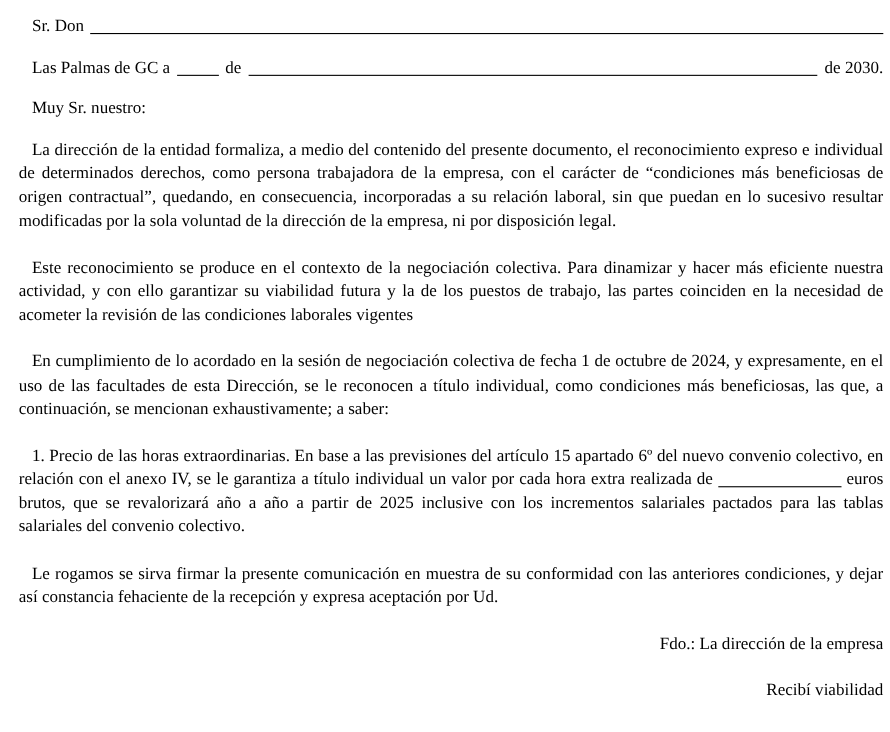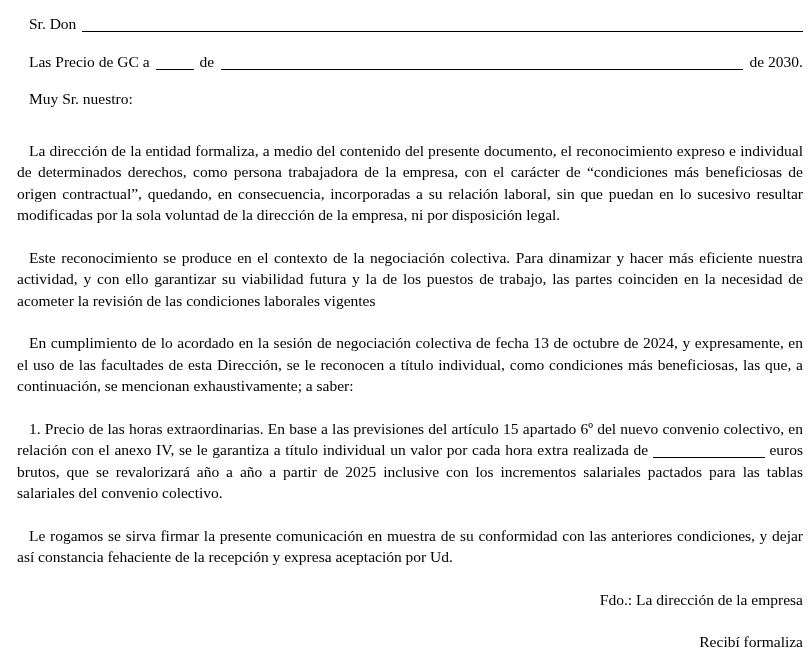--- a/index.html
+++ b/index.html
@@ -13,21 +13,21 @@
     font-family: "Liberation Serif", "DejaVu Serif", serif;
     font-size: 15.5px;
     line-height: 21.5px;
     overflow: hidden;
   }
   .para {
     margin: 0 0 21px 0;
     text-align: justify;
     text-indent: 12px;
   }
-  .para.tight { margin-bottom: 30px; }
+  .para.tight { margin-bottom: 16px; }
   .line-flex {
     display: flex;
     align-items: baseline;
     margin: 0 0 16px 0;
     padding-left: 12px;
     white-space: nowrap;
   }
   .blank {
     border-bottom: 1.5px solid #000000;
     height: 0;
@@ -51,37 +51,37 @@
 <body>
 
 <div class="page">
 
   <div class="line-flex">
     <span>Sr. Don</span>
     <span class="blank blank-fill"></span>
   </div>
 
   <div class="line-flex">
-    <span>Las Precio de GC a</span>
+    <span>Las Palmas de GC a</span>
     <span class="blank blank-day"></span>
     <span>de</span>
     <span class="blank blank-month"></span>
     <span>de 2030.</span>
   </div>
 
   <p class="para tight">Muy Sr. nuestro:</p>
 
   <p class="para">La dirección de la entidad formaliza, a medio del contenido del presente documento, el reconocimiento expreso e individual de determinados derechos, como persona trabajadora de la empresa, con el carácter de “condiciones más beneficiosas de origen contractual”, quedando, en consecuencia, incorporadas a su relación laboral, sin que puedan en lo sucesivo resultar modificadas por la sola voluntad de la dirección de la empresa, ni por disposición legal.</p>
   <p class="para">Este reconocimiento se produce en el contexto de la negociación colectiva. Para dinamizar y hacer más eficiente nuestra actividad, y con ello garantizar su viabilidad futura y la de los puestos de trabajo, las partes coinciden en la necesidad de acometer la revisión de las condiciones laborales vigentes</p>
-  <p class="para">En cumplimiento de lo acordado en la sesión de negociación colectiva de fecha 13 de octubre de 2024, y expresamente, en el uso de las facultades de esta Dirección, se le reconocen a título individual, como condiciones más beneficiosas, las que, a continuación, se mencionan exhaustivamente; a saber:</p>
+  <p class="para">En cumplimiento de lo acordado en la sesión de negociación colectiva de fecha 1 de octubre de 2024, y expresamente, en el uso de las facultades de esta Dirección, se le reconocen a título individual, como condiciones más beneficiosas, las que, a continuación, se mencionan exhaustivamente; a saber:</p>
 
   <p class="para">
     <span>1. Precio de las horas extraordinarias. En base a las previsiones del artículo 15 apartado 6º del nuevo convenio colectivo, en relación con el anexo IV, se le garantiza a título individual un valor por cada hora extra realizada de</span>
     <span class="blank-inline"></span>
     <span>euros brutos, que se revalorizará año a año a partir de 2025 inclusive con los incrementos salariales pactados para las tablas salariales del convenio colectivo.</span>
   </p>
 
   <p class="para">Le rogamos se sirva firmar la presente comunicación en muestra de su conformidad con las anteriores condiciones, y dejar así constancia fehaciente de la recepción y expresa aceptación por Ud.</p>
 
   <p class="sig">Fdo.: La dirección de la empresa</p>
-  <p class="sig last">Recibí formaliza</p>
+  <p class="sig last">Recibí viabilidad</p>
 
 </div>
 
 </body></html>

